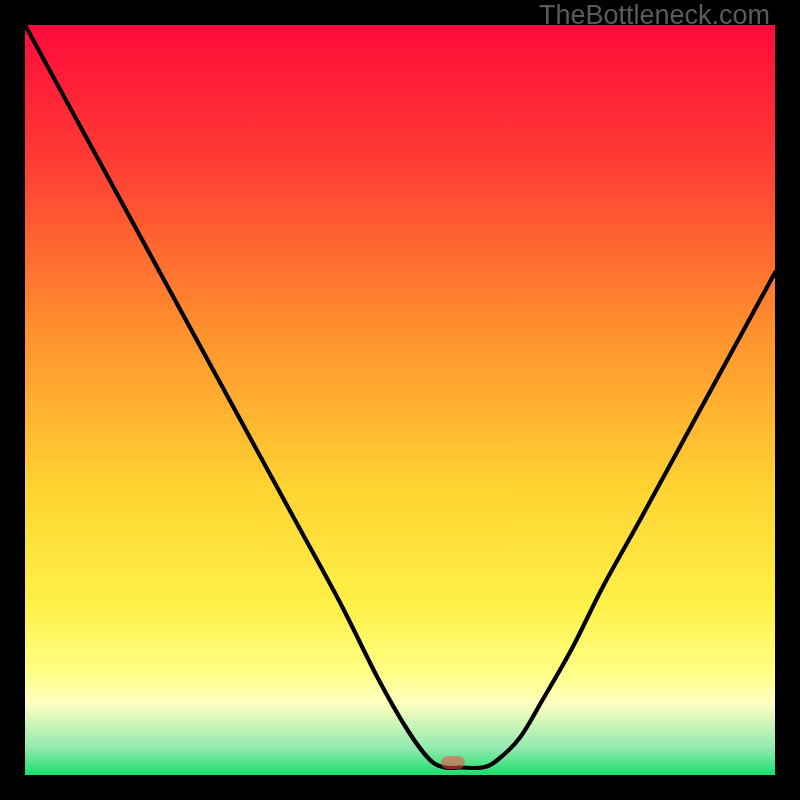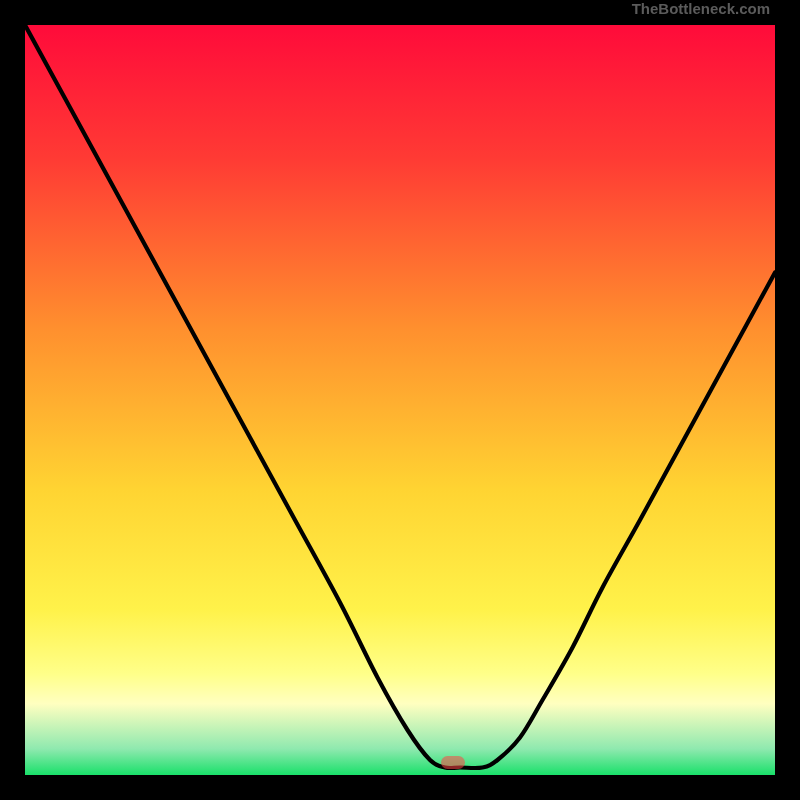--- a/index.html
+++ b/index.html
@@ -45,22 +45,22 @@
     width: 24px;
     height: 13px;
     border-radius: 7px;
     background: rgba(255, 70, 70, 0.55);
   }
   .watermark {
     position: absolute;
     top: 0;
     right: 30px;
     font-family: Arial, Helvetica, sans-serif;
-    font-size: 15px;
-    font-weight: bold;
+    font-size: 27px;
+    font-weight: normal;
     color: #5b5b5b;
     letter-spacing: 0px;
     user-select: none;
   }
 </style>
 </head>
 <body>
 
 <div class="frame">
   <div class="plot">

